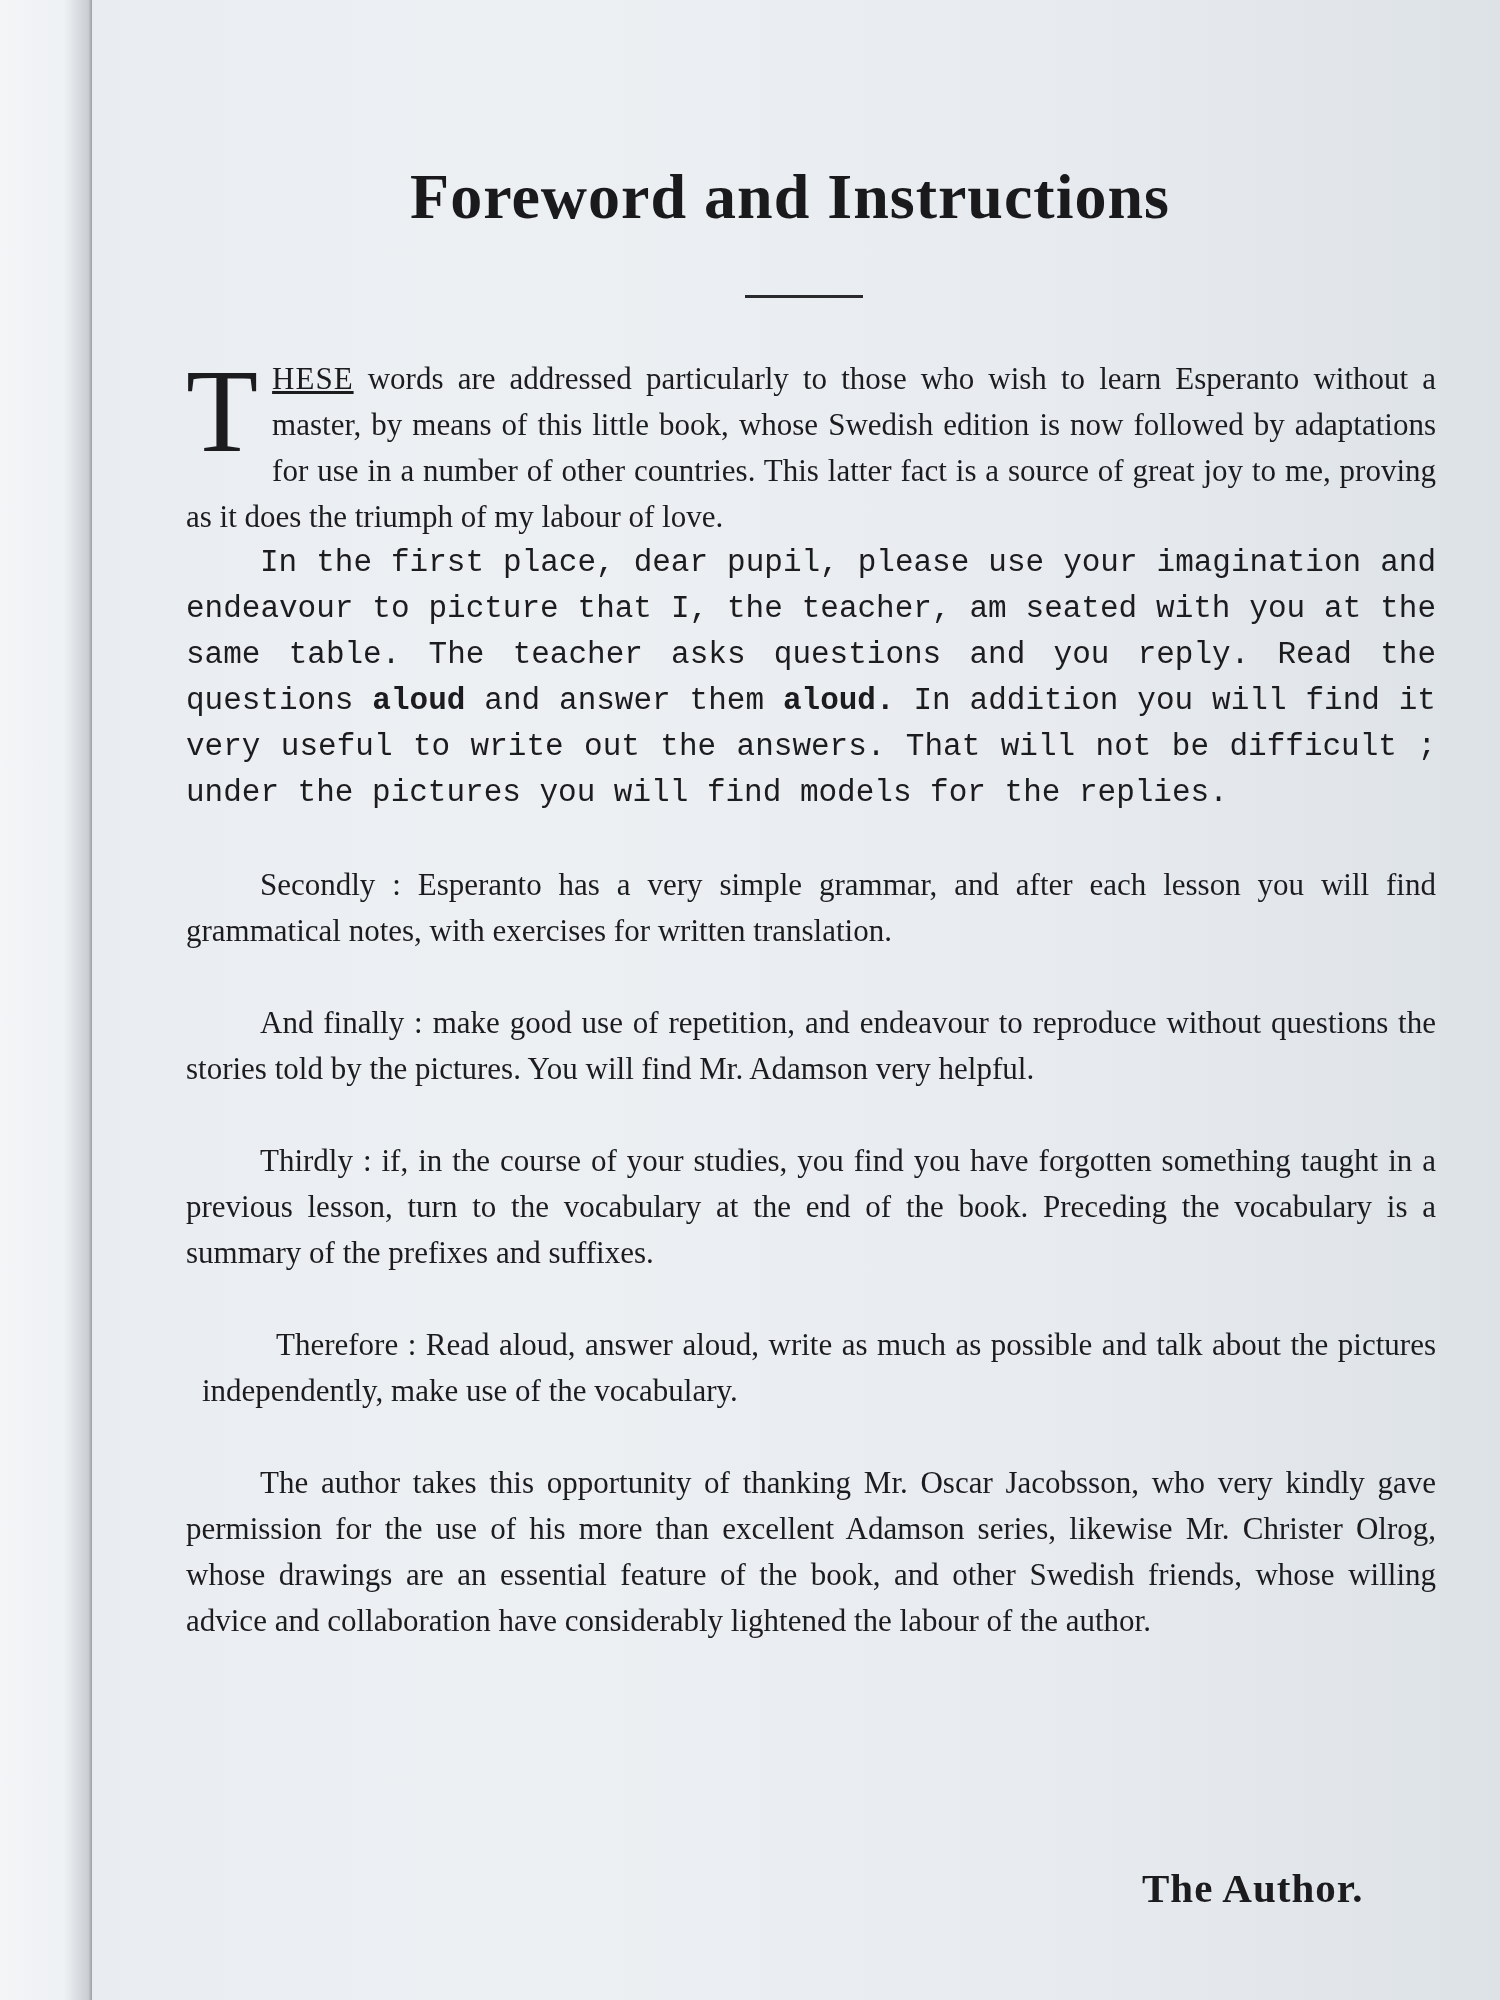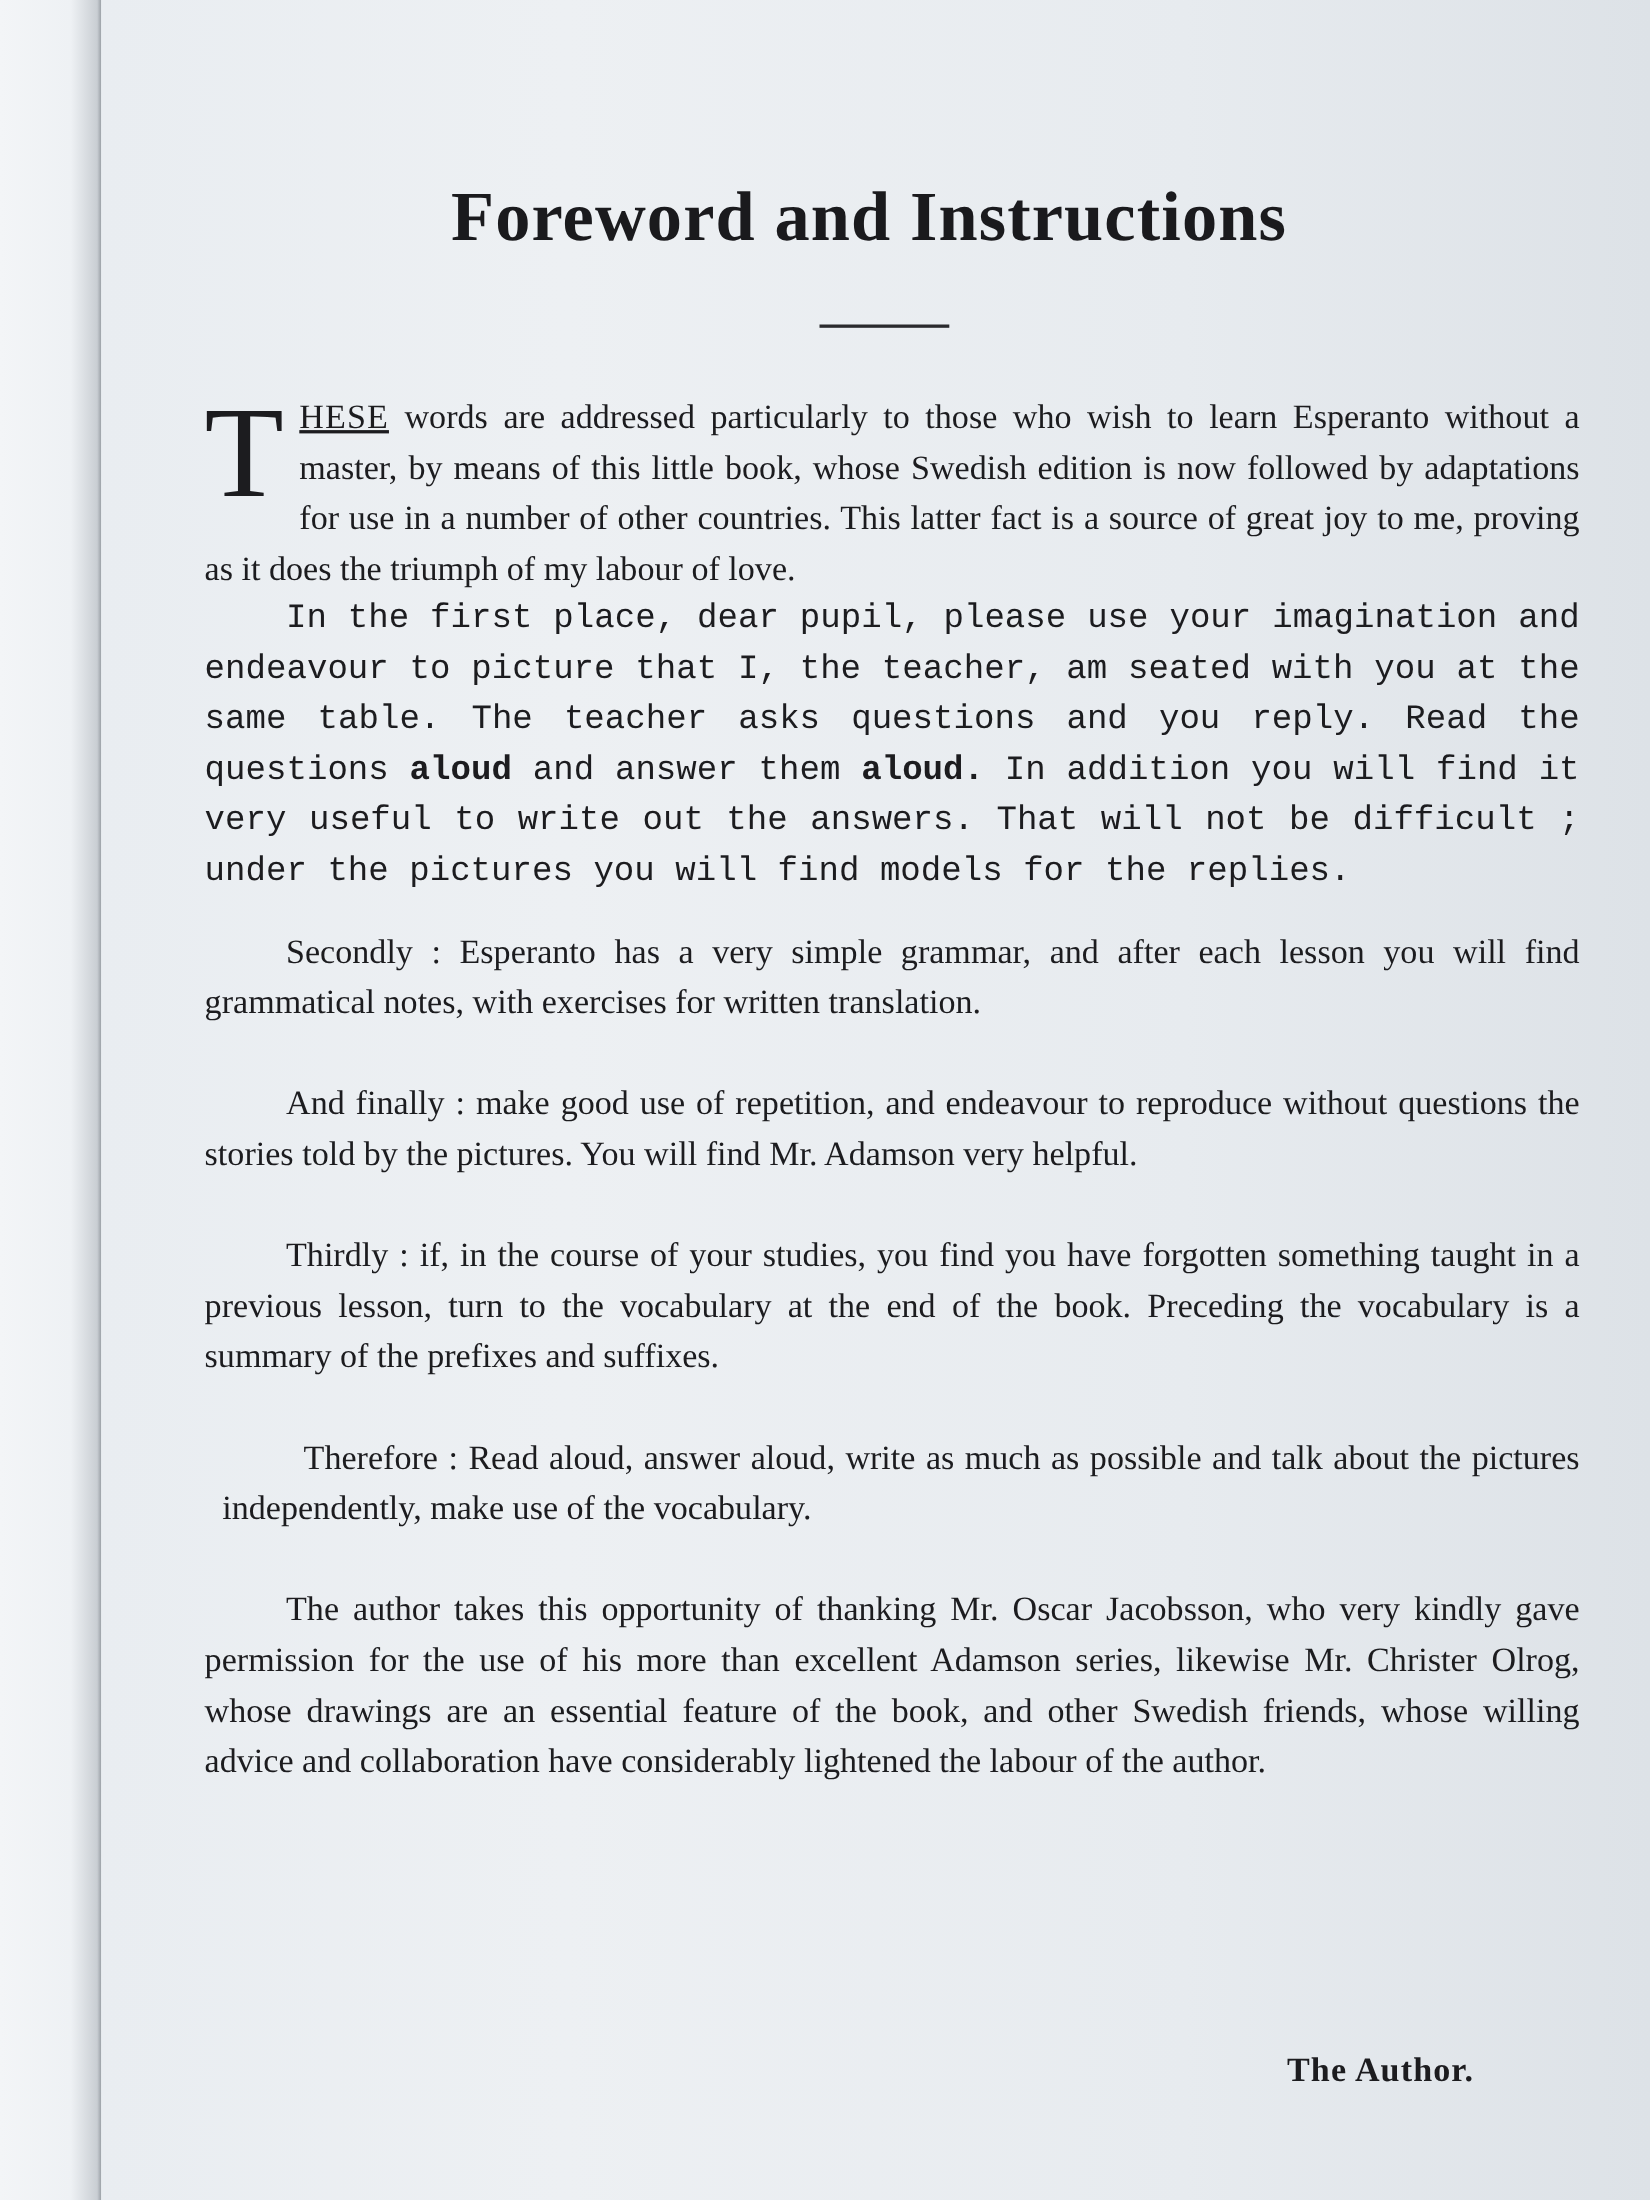--- a/index.html
+++ b/index.html
@@ -33,40 +33,40 @@
     }
     .para { margin: 0; text-indent: 74px; }
     .para.first { text-indent: 0; }
     .dropcap {
       float: left; font-size: 118px; line-height: 96px; margin: 8px 14px 0 0;
       font-family: "Liberation Serif", serif;
     }
     .caps { letter-spacing: 1px; text-decoration: underline; }
     b { font-weight: bold; }
     .signature {
-      position: absolute; left: 1170px; top: 1864px;
-      font-family: "Liberation Serif", serif; font-weight: bold; font-size: 31px; letter-spacing: 1px;
+      position: absolute; left: 1142px; top: 1864px;
+      font-family: "Liberation Serif", serif; font-weight: bold; font-size: 41px; letter-spacing: 1px;
     }
   </style>
 </head>
 <body>
 
 <div class="left-edge"></div>
 <div class="page"></div>
 
 <h1>Foreword and Instructions</h1>
 <div class="rule"></div>
 
 <div class="body-text" style="top:356px;">
   <p class="para first">
     <span class="dropcap">T</span><span class="caps">HESE</span><span> words are addressed particularly to those who wish to learn Esperanto without a master, by means of this little book, whose Swedish edition is now followed by adaptations for use in a number of other countries.   This latter fact is a source of great joy to me, proving as it does the triumph of my labour of love.</span>
   </p>
   <p class="para" style="font-family:Liberation Mono, monospace;">
     <span>In the first place, dear pupil, please use your imagination and endeavour to picture that I, the teacher, am seated with you at the same table. The teacher asks questions and you reply.   Read the questions </span><b>aloud</b><span> and answer them </span><b>aloud.</b><span>   In addition you will find it very useful to write out the answers.   That will not be difficult ;  under the pictures you will find models for the replies.</span>
   </p>
-  <p class="para" style="margin-top:26px;">Secondly :  Esperanto has a very simple grammar, and after each lesson you will find grammatical notes, with exercises for written translation.</p>
+  <p class="para" style="margin-top:46px;">Secondly :  Esperanto has a very simple grammar, and after each lesson you will find grammatical notes, with exercises for written translation.</p>
   <p class="para" style="margin-top:46px;">And finally :  make good use of repetition, and endeavour to reproduce without questions the stories told by the pictures.   You will find Mr. Adamson very helpful.</p>
   <p class="para" style="margin-top:46px;">Thirdly :  if, in the course of your studies, you find you have forgotten something taught in a previous lesson, turn to the vocabulary at the end of the book.   Preceding the vocabulary is a summary of the prefixes and suffixes.</p>
   <p class="para" style="margin-top:46px;margin-left:16px;">Therefore :  Read aloud, answer aloud, write as much as possible and talk about the pictures independently, make use of the vocabulary.</p>
   <p class="para" style="margin-top:46px;">The author takes this opportunity of thanking Mr. Oscar Jacobsson, who very kindly gave permission for the use of his more than excellent Adamson series, likewise Mr. Christer Olrog, whose drawings are an essential feature of the book, and other Swedish friends, whose willing advice and collaboration have considerably lightened the labour of the author.</p>
 </div>
 
 <div class="signature">The Author.</div>
 
 </body></html>

